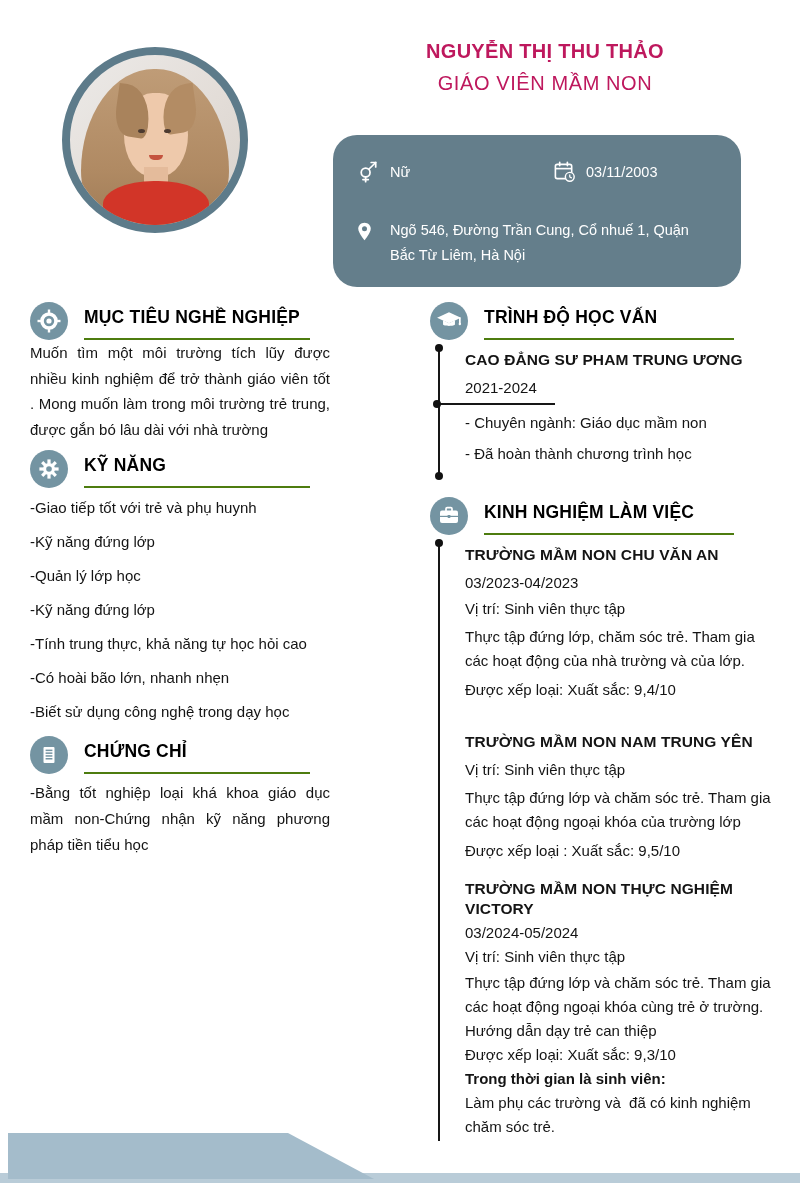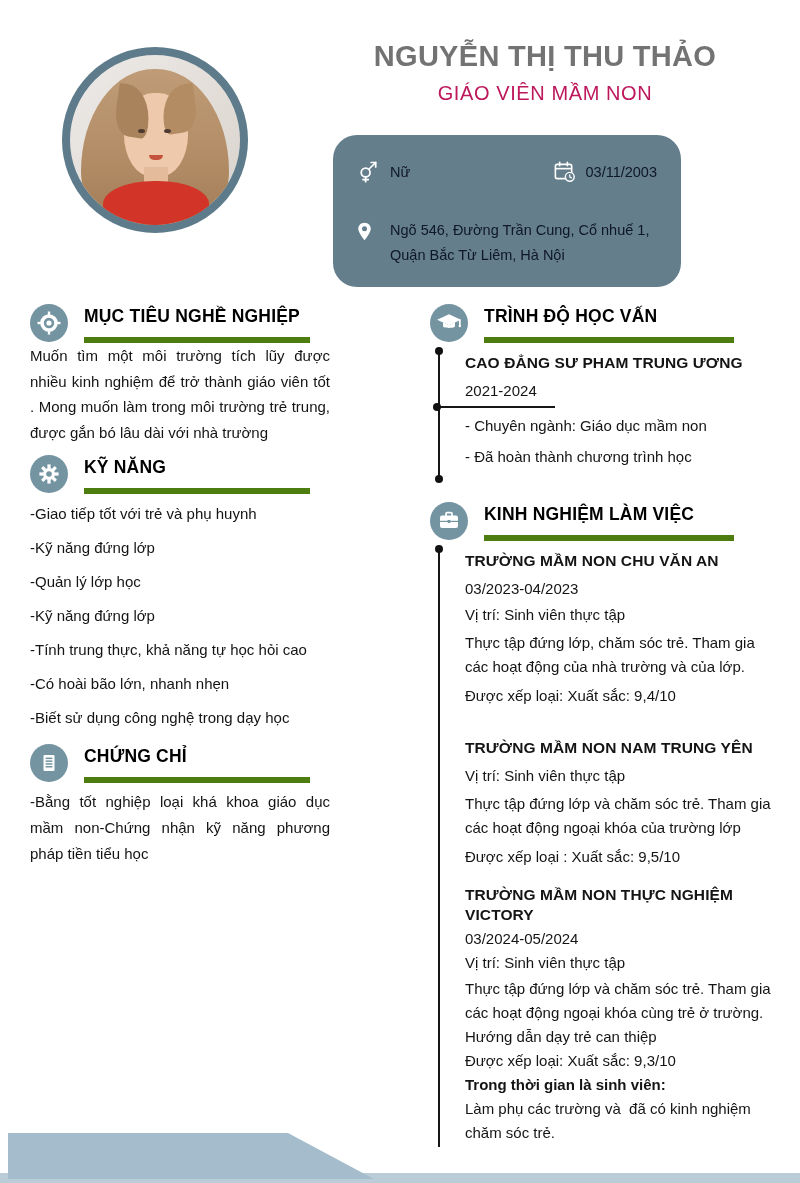--- a/index.html
+++ b/index.html
@@ -22,40 +22,40 @@
                     background:#b38c64; border-radius:100% 0 60% 20%/100% 0 70% 30%; transform:rotate(-8deg); }
   .avatar .eye { position:absolute; top:74px; width:7px; height:4px; background:#4c3a30; border-radius:50%; }
   .avatar .eye.l { left:68px; } .avatar .eye.r { left:94px; }
   .avatar .mouth { position:absolute; left:79px; top:100px; width:14px; height:5px; background:#c4533e; border-radius:0 0 8px 8px; }
   .avatar .neck { position:absolute; left:74px; top:112px; width:24px; height:20px; background:#e4bb9b; }
   .avatar .shirt { position:absolute; left:33px; top:126px; width:106px; height:48px;
                    background:#d23528; border-radius:48% 48% 0 0; }
 
   
   .head-block { position:absolute; left:333px; top:40px; width:424px; text-align:center; }
-  .head-block h1 { font-size:29px; font-weight:bold; color:#737373; letter-spacing:.3px; }
+  .head-block h1 { font-size:20px; font-weight:bold; color:#be185d; letter-spacing:.3px; }
   .head-block .role { margin-top:9px; font-size:20px; color:#be185d; letter-spacing:.6px; }
 
   
-  .info-box { position:absolute; left:333px; top:135px; width:348px; height:152px;
-              background:#647e8b; border-radius:24px; color:#0f172a; font-size:14.5px; }
+  .info-box { position:absolute; left:333px; top:135px; width:408px; height:152px;
+              background:#647e8b; border-radius:24px; color:#ffffff; font-size:14.5px; }
   .info-row1 { display:flex; padding:25px 24px 0 24px; }
   .info-item { display:flex; align-items:center; gap:10px; }
   .info-item.gender { width:196px; }
   .info-addr { display:flex; align-items:flex-start; gap:18px; padding:35px 24px 0 24px; line-height:25px; }
   .info-addr svg { flex:0 0 auto; margin-top:4px; }
 
   
   .col-left  { position:absolute; left:30px;  top:302px; width:300px; }
   .col-right { position:absolute; left:430px; top:302px; width:345px; }
 
   .sec-head { display:flex; align-items:center; gap:16px; }
   .icon-circle { width:38px; height:38px; border-radius:50%; background:#7494a2;
                  display:flex; align-items:center; justify-content:center; flex:0 0 auto; }
-  .title-wrap { border-bottom:6px solid #4d7c0f; padding:4px 0 10px 0; }
+  .title-wrap { border-bottom:2px solid #4d7c0f; padding:4px 0 10px 0; }
   .col-left  .title-wrap { width:226px; }
   .col-right .title-wrap { width:250px; }
   .sec-head h2 { font-size:17.5px; font-weight:bold; color:#000; letter-spacing:.2px; white-space:nowrap; }
 
   .objective-text { margin-top:0; font-size:15px; line-height:25.5px; text-align:justify; }
   .skills-head { margin-top:8px; }
   .skills-list { list-style:none; margin-top:10px; }
   .skills-list li { font-size:15px; line-height:20px; margin-bottom:14px; }
   .certs-head { margin-top:6px; }
   .certs-text { margin-top:6px; font-size:15px; line-height:26px; text-align:justify; }

